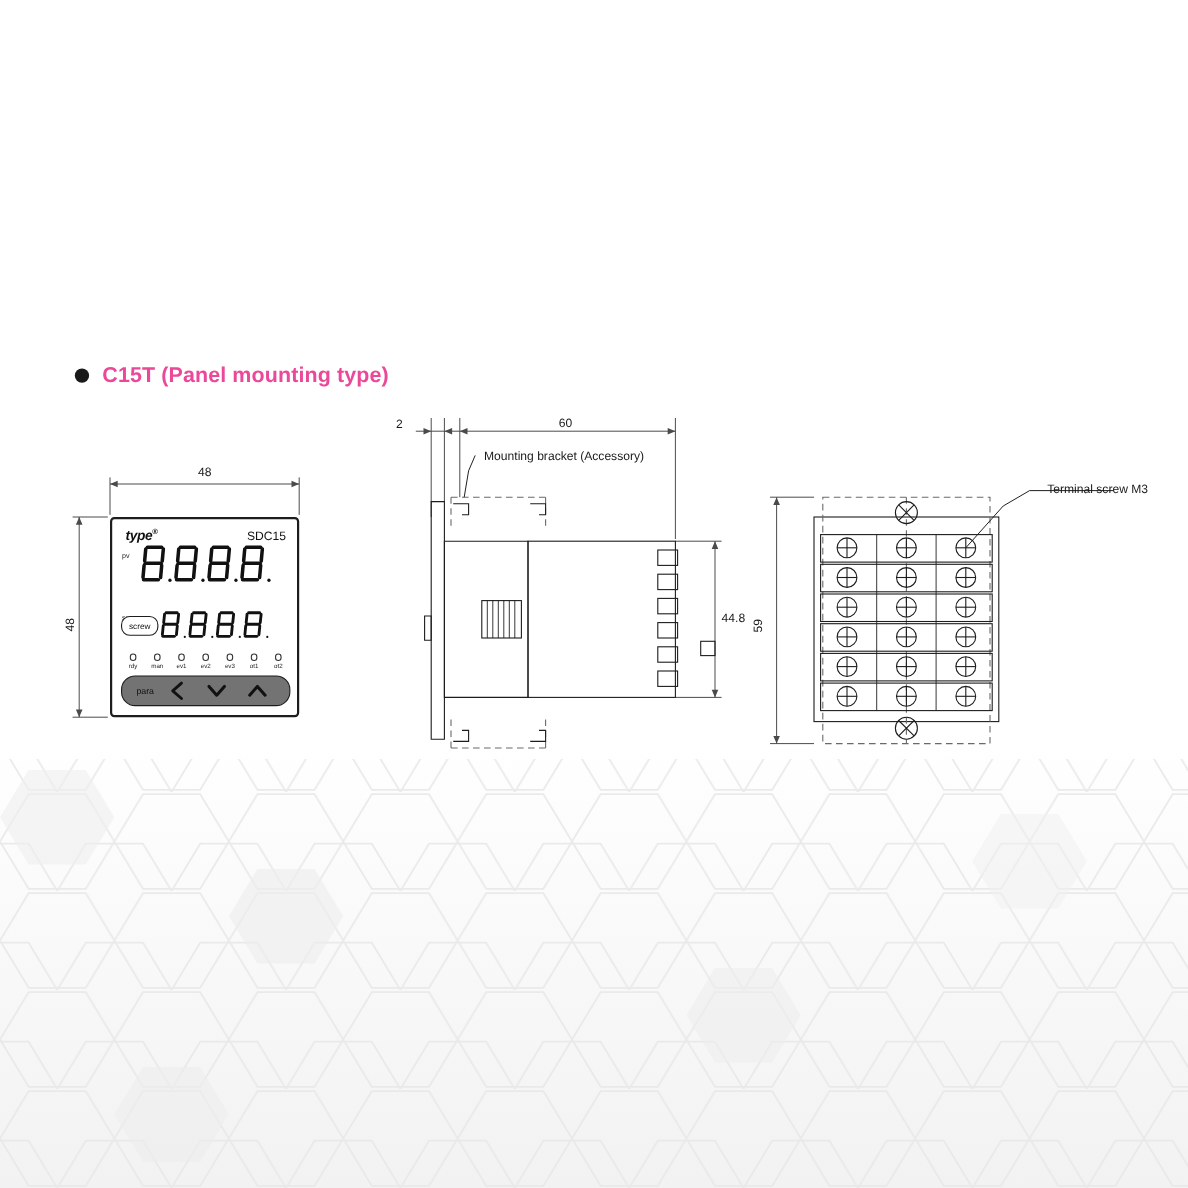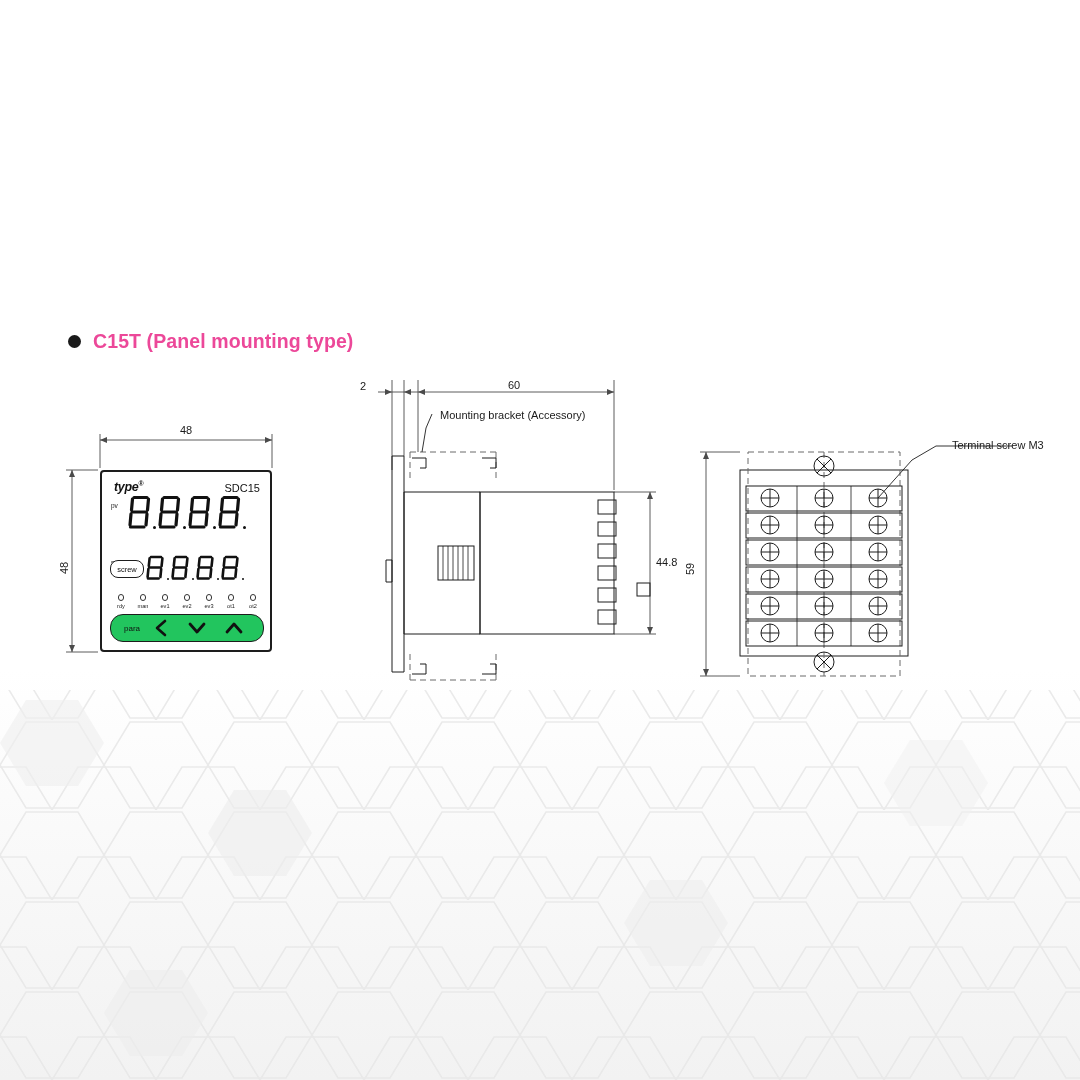--- a/index.html
+++ b/index.html
@@ -72,21 +72,21 @@
   }
   #device .lamp{
     position:absolute;text-align:center;font-size:5.6px;color:#1b1b1b;width:22px;
   }
   #device .lamp i{
     display:block;width:4.5px;height:4.5px;border:1px solid #333;border-radius:50%;
     margin:0 auto 2px auto;background:#fff;
   }
   #device .btnbar{
     position:absolute;left:8px;bottom:8px;width:152px;height:26px;
-    border:1.6px solid #1d1d1d;border-radius:13px;background:#22c55e;
+    border:1.6px solid #1d1d1d;border-radius:13px;background:#737373;
     display:flex;align-items:center;
   }
   #device .btnbar .para{
     font-size:8px;color:#111;margin-left:13px;
   }
   #device .btnbar .arrows{
     flex:1;display:flex;align-items:center;justify-content:space-around;
     padding:0 10px 0 4px;
   }
   #device .arrow svg{display:block;}

